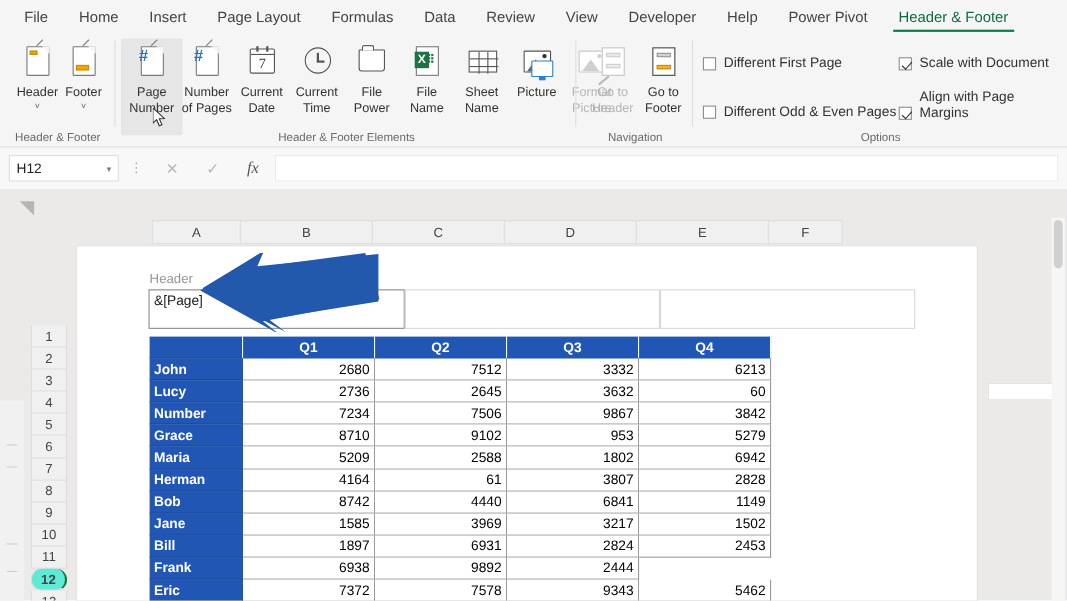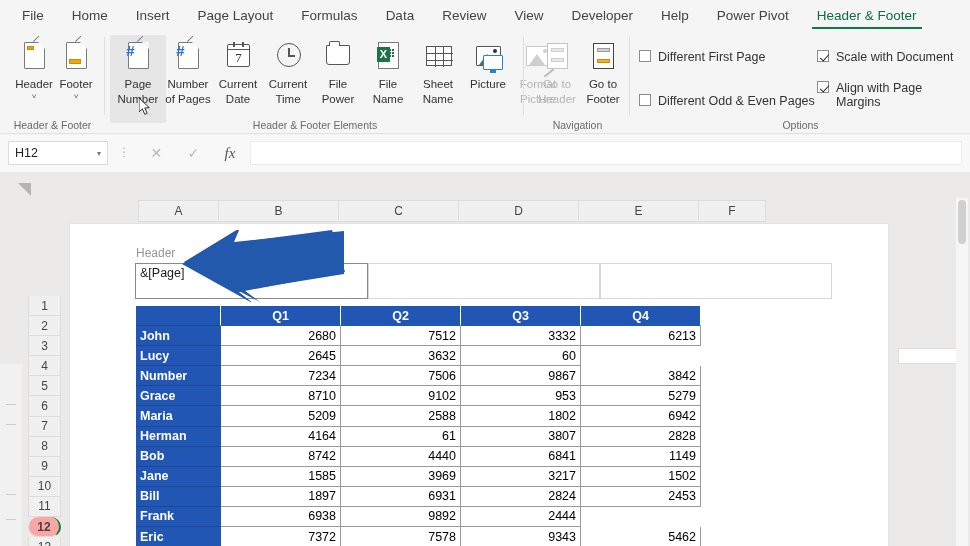--- a/index.html
+++ b/index.html
@@ -117,21 +117,21 @@
   .brush { position: absolute; right: 1px; bottom: 2px; width: 12px; height: 2px;
            background: #bbb; transform: rotate(-40deg); }
 
   .navbtn { position: absolute; left: 8px; top: 3px; width: 21px; height: 26px;
             border: 1.6px solid #888; background: #fff; }
   .navbtn.on { border-color: #444; }
   .navbtn .bb { position: absolute; left: 3px; right: 3px; height: 4px;
                 background: #e9e9e9; border: 1px solid #9a9a9a; }
 
   
-  .opt { position: absolute; display: flex; align-items: flex-start; font-size: 12.5px; color: #333; }
+  .opt { position: absolute; display: flex; align-items: flex-end; font-size: 12.5px; color: #333; }
   .cbx { width: 12px; height: 12px; border: 1px solid #8d8d8d; background: #fff;
          margin-right: 7px; position: relative; flex: none; }
   .cbx.checked::after {
     content: ""; position: absolute; left: 3.5px; top: 0.5px;
     width: 4px; height: 8px; border: solid #2b2b2b;
     border-width: 0 1.6px 1.6px 0; transform: rotate(42deg);
   }
 
   
   .cursor { position: absolute; width: 12px; height: 18px; pointer-events: none; z-index: 40; }
@@ -164,21 +164,21 @@
     background: #f0f0f0; border: 1px solid #dcdcdc; border-right: none;
     font-size: 12px; color: #444; display: flex; align-items: center; justify-content: center;
   }
   .rowhdr-wrap { position: absolute; left: 28px; top: 52px; width: 33px; }
   .rowhdr {
     width: 33px; height: 20.1px; background: #f0f0f0;
     border: 1px solid #dcdcdc; border-top: none;
     font-size: 12px; color: #444;
     display: flex; align-items: center; justify-content: center;
   }
-  .rowhdr.sel { background: #fca5a5; border-right: 2px solid #0f7c44; font-weight: bold; border-radius: 10px;}
+  .rowhdr.sel { background: #5eead4; border-right: 2px solid #0f7c44; font-weight: bold; border-radius: 10px;}
 
   .page {
     position: absolute; left: 70px; top: 224px; width: 818px; height: 322px;
     background: #ffffff; box-shadow: 0 0 0 1px #e3e3e3;
   }
   .hdrlabel { position: absolute; left: 66px; top: 22px; font-size: 12px; color: #959595; }
   .hbox {
     position: absolute; top: 39px; height: 36px; background: #fff;
     border: 1px solid #d8d8d8;
   }
@@ -492,20 +492,21 @@
 
         <div class="grow">
           <div class="gcell name">John</div>
           <div class="gcell num">2680</div>
           <div class="gcell num">7512</div>
           <div class="gcell num">3332</div>
           <div class="gcell num">6213</div>
         </div>
         <div class="grow">
           <div class="gcell name">Lucy</div>
+          <div class="gcell num">2736</div>
           <div class="gcell num">2645</div>
           <div class="gcell num">3632</div>
           <div class="gcell num">60</div>
         </div>
         <div class="grow">
           <div class="gcell name">Number</div>
           <div class="gcell num">7234</div>
           <div class="gcell num">7506</div>
           <div class="gcell num">9867</div>
           <div class="gcell num">3842</div>

